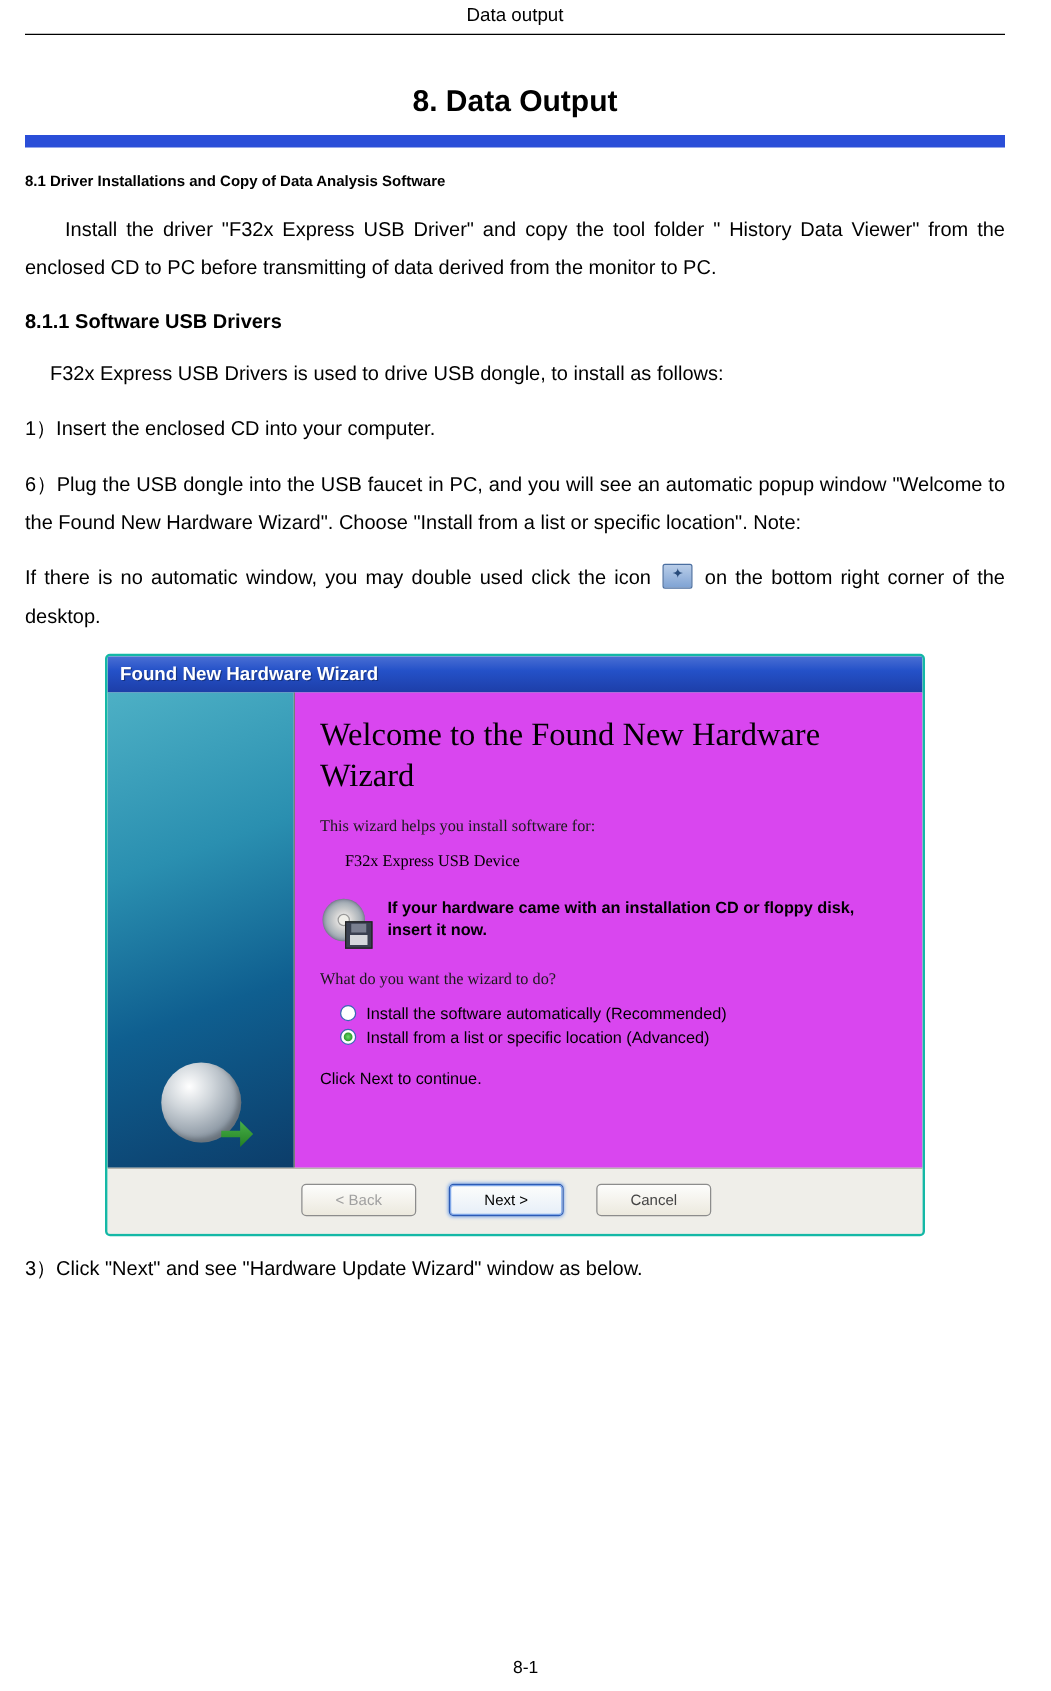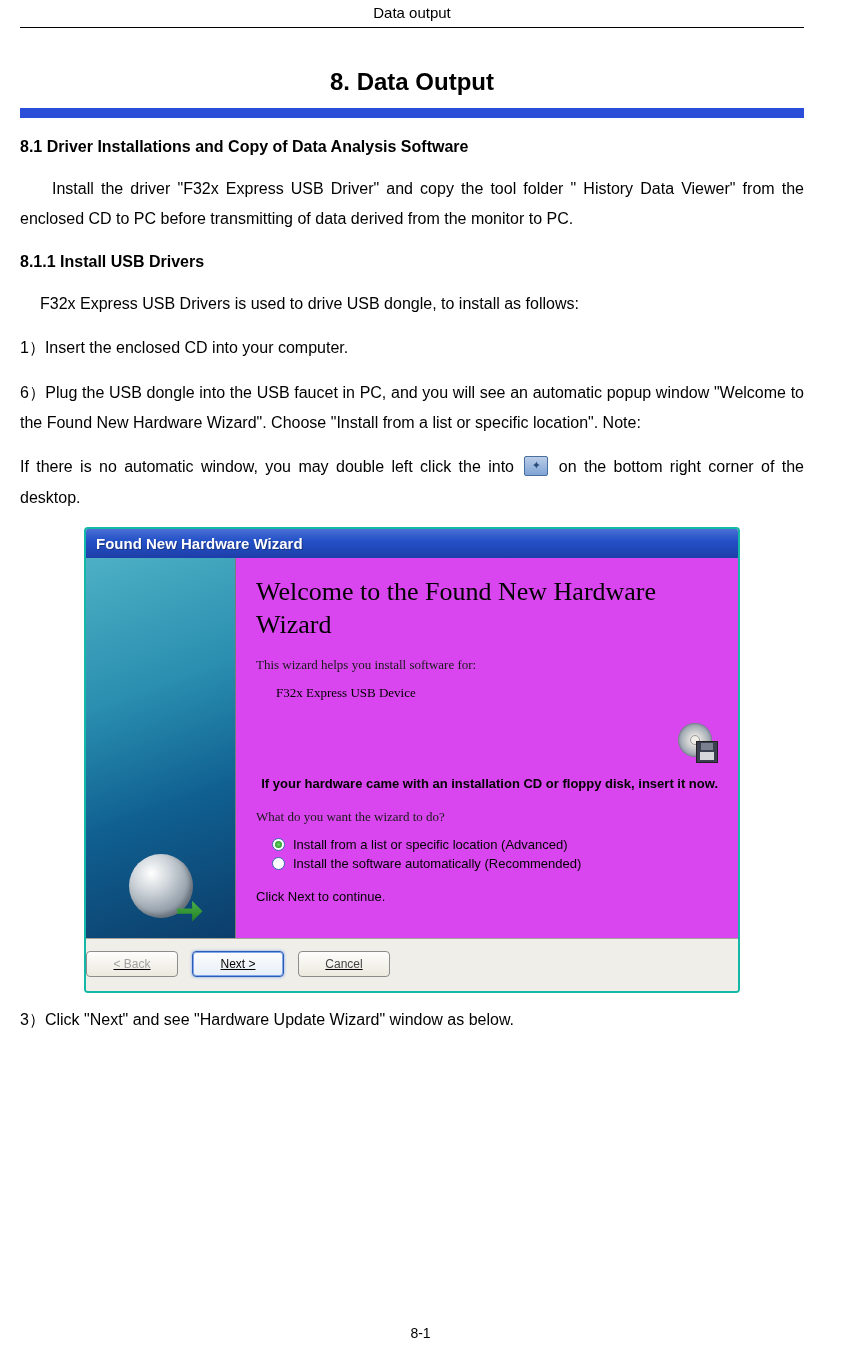--- a/index.html
+++ b/index.html
@@ -30,21 +30,21 @@
     font-weight: bold;
     margin: 0 0 12px 0;
     text-align: center;
   }
   .blue-bar {
     height: 10px;
     background: #2a4ed8;
     margin: 0 0 20px 0;
   }
   .h2-title {
-    font-size: 16px;
+    font-size: 12px;
     font-weight: bold;
     margin: 0 0 18px 0;
   }
   .h3-title {
     font-size: 16px;
     font-weight: bold;
     margin: 18px 0 18px 0;
   }
   .para {
     font-size: 16px;
@@ -125,21 +125,21 @@
   }
   .wizard-h1 {
     font-family: "Times New Roman", serif;
     font-size: 26px;
     margin: 0 0 16px 0;
     color: #000;
     line-height: 1.25;
   }
   .wizard-text { color: #1a1a1a; margin: 0 0 10px 0; font-size: 13px; font-family: Liberation Serif, serif; }
   .wizard-device { font-family: "Times New Roman", serif; font-size: 13px; padding: 2px 0 14px 20px; }
-  .wizard-cd-row { display: flex; align-items: flex-end; gap: 12px; margin: 6px 0 16px 0; flex-direction: column; }
+  .wizard-cd-row { display: flex; align-items: flex-start; gap: 12px; margin: 6px 0 16px 0; }
   .cd-icon {
     width: 42px; height: 42px;
     position: relative;
     flex-shrink: 0;
   }
   .cd-icon .disc {
     position: absolute; top: 2px; left: 2px;
     width: 34px; height: 34px; border-radius: 50%;
     background: radial-gradient(circle, #fff 0%, #d2d2d2 30%, #aab2b9 55%, #8790a0 70%);
     box-shadow: inset 0 0 2px rgba(0,0,0,.3);
@@ -170,24 +170,23 @@
   }
   .radio.selected::after {
     content:""; width:7px; height:7px; border-radius:50%;
     background: radial-gradient(circle,#6fd86f 0%, #2a9a2a 70%);
   }
   .wizard-click-next { margin: 16px 0 8px 0; font-size: 13px; }
   .wizard-buttons {
     border-top: 1px solid #a5a39a;
     padding: 12px 14px 14px 0;
     display: flex;
-    justify-content: flex-start;
-    gap: 14px;
+    justify-content: center;
+    gap: 26px;
     background: #efeee9;
-    text-decoration: underline;
   }
   .btn {
     min-width: 92px;
     height: 26px;
     border-radius: 4px;
     font-size: 12px;
     display: inline-flex;
     align-items: center;
     justify-content: center;
     border: 1px solid #8c8c8c;
@@ -216,27 +215,27 @@
 
   <div class="page-header">Data output</div>
   <div class="header-rule"></div>
 
   <h1 class="h1-title">8. Data Output</h1>
   <div class="blue-bar"></div>
 
   <h2 class="h2-title">8.1 Driver Installations and Copy of Data Analysis Software</h2>
   <p class="para indent">Install the driver "F32x Express USB Driver" and copy the tool folder " History Data Viewer" from the enclosed CD to PC before transmitting of data derived from the monitor to PC.</p>
 
-  <h3 class="h3-title">8.1.1 Install USB Drivers</h3>
+  <h3 class="h3-title">8.1.1 Software USB Drivers</h3>
   <p class="para indent2">F32x Express USB Drivers is used to drive USB dongle, to install as follows:</p>
 
   <p class="para">1）Insert the enclosed CD into your computer.</p>
   <p class="para">6）Plug the USB dongle into the USB faucet in PC, and you will see an automatic popup window "Welcome to the Found New Hardware Wizard". Choose "Install from a list or specific location". Note:</p>
   <p class="para">
-    <span>If there is no automatic window, you may double left click the into </span>
+    <span>If there is no automatic window, you may double used click the icon </span>
     <span class="inline-icon"></span>
     <span> on the bottom right corner of the desktop.</span>
   </p>
 
   <div class="wizard-window">
     <div class="wizard-titlebar">Found New Hardware Wizard</div>
     <div class="wizard-body">
       <div class="wizard-side">
         <div class="wizard-side-icon"></div>
       </div>
@@ -246,26 +245,26 @@
         <div class="wizard-device">F32x Express USB Device</div>
         <div class="wizard-cd-row">
           <div class="cd-icon">
             <div class="disc"></div>
             <div class="floppy"></div>
           </div>
           <div class="wizard-cd-text">If your hardware came with an installation CD or floppy disk, insert it now.</div>
         </div>
         <p class="wizard-text">What do you want the wizard to do?</p>
         <div class="radio-row">
+          <span class="radio"></span>
+          <span>Install the software automatically (Recommended)</span>
+        </div>
+        <div class="radio-row">
           <span class="radio selected"></span>
           <span>Install from a list or specific location (Advanced)</span>
-        </div>
-        <div class="radio-row">
-          <span class="radio"></span>
-          <span>Install the software automatically (Recommended)</span>
         </div>
         <p class="wizard-click-next">Click Next to continue.</p>
       </div>
     </div>
     <div class="wizard-buttons">
       <div class="btn disabled">&lt; Back</div>
       <div class="btn primary">Next &gt;</div>
       <div class="btn">Cancel</div>
     </div>
   </div>

